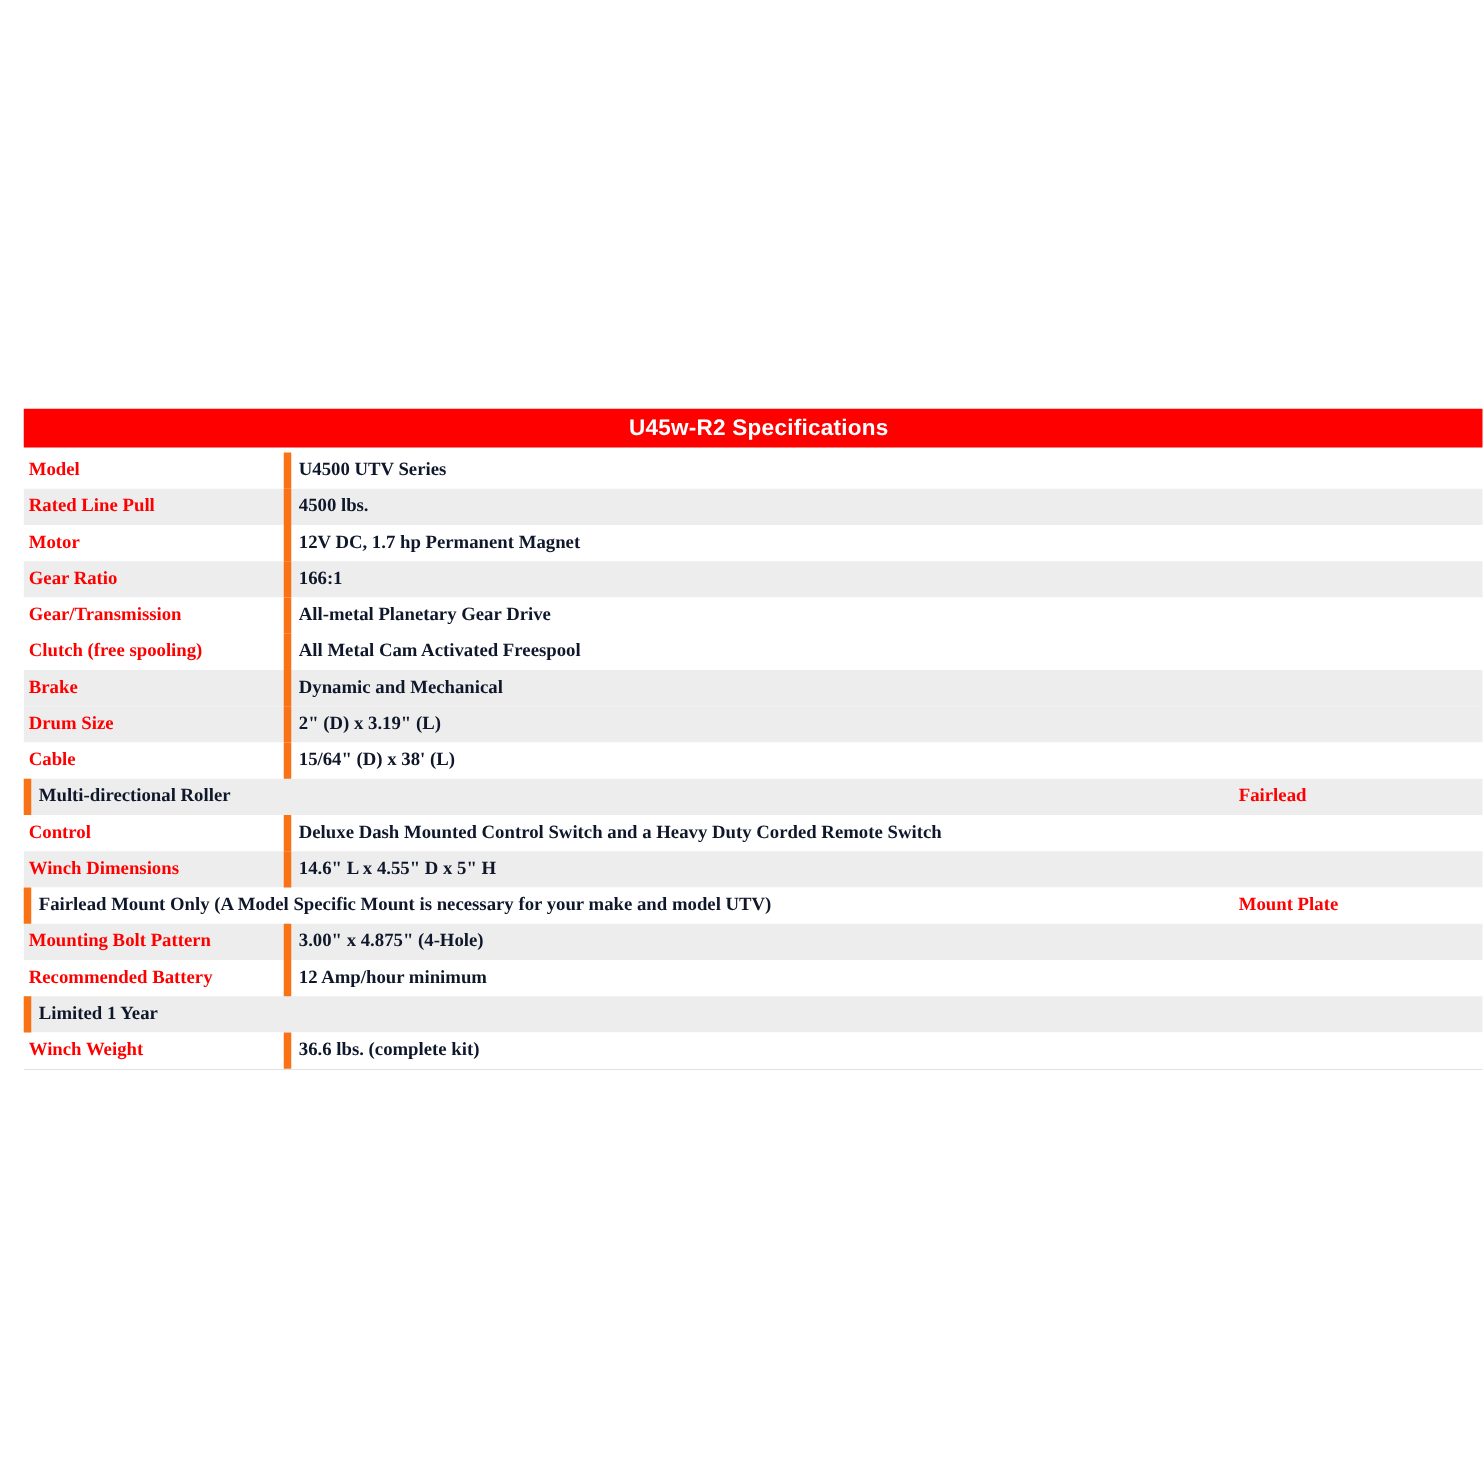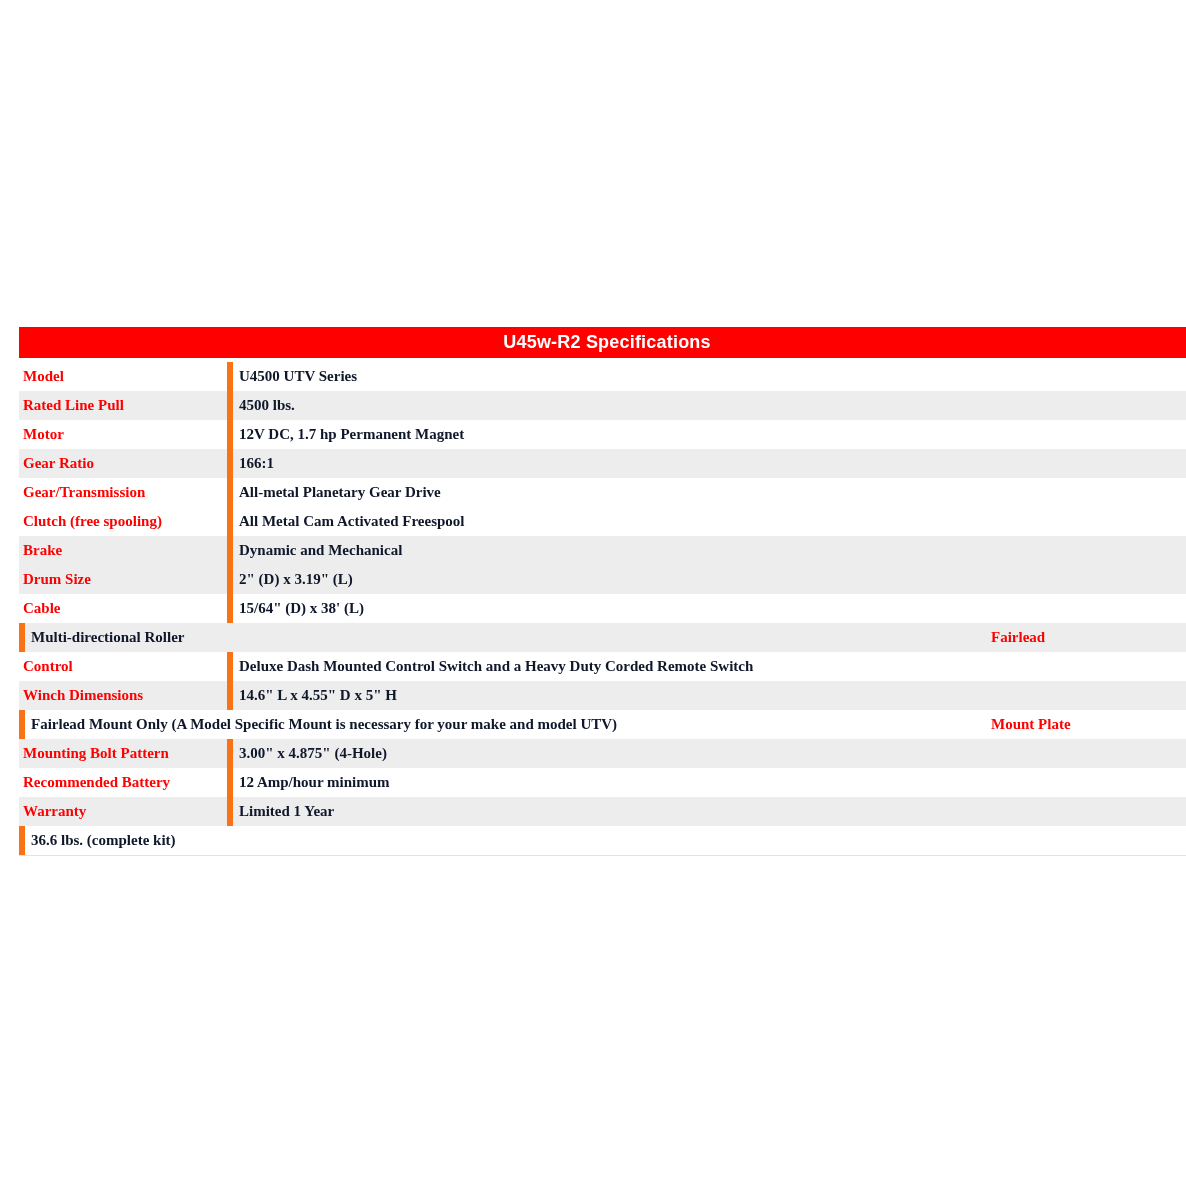--- a/index.html
+++ b/index.html
@@ -124,20 +124,20 @@
       </div>
       <div class="spec-row alt">
         <div class="spec-cell spec-label">Mounting Bolt Pattern</div>
         <div class="spec-cell spec-value">3.00" x 4.875" (4-Hole)</div>
       </div>
       <div class="spec-row">
         <div class="spec-cell spec-label">Recommended Battery</div>
         <div class="spec-cell spec-value">12 Amp/hour minimum</div>
       </div>
       <div class="spec-row alt">
-        <div class="spec-cell spec-label">Warranty</div>
         <div class="spec-cell spec-value">Limited 1 Year</div>
       </div>
       <div class="spec-row">
+        <div class="spec-cell spec-label">Winch Weight</div>
         <div class="spec-cell spec-value">36.6 lbs. (complete kit)</div>
       </div>
     </div>
 </div>
 
 </body></html>

